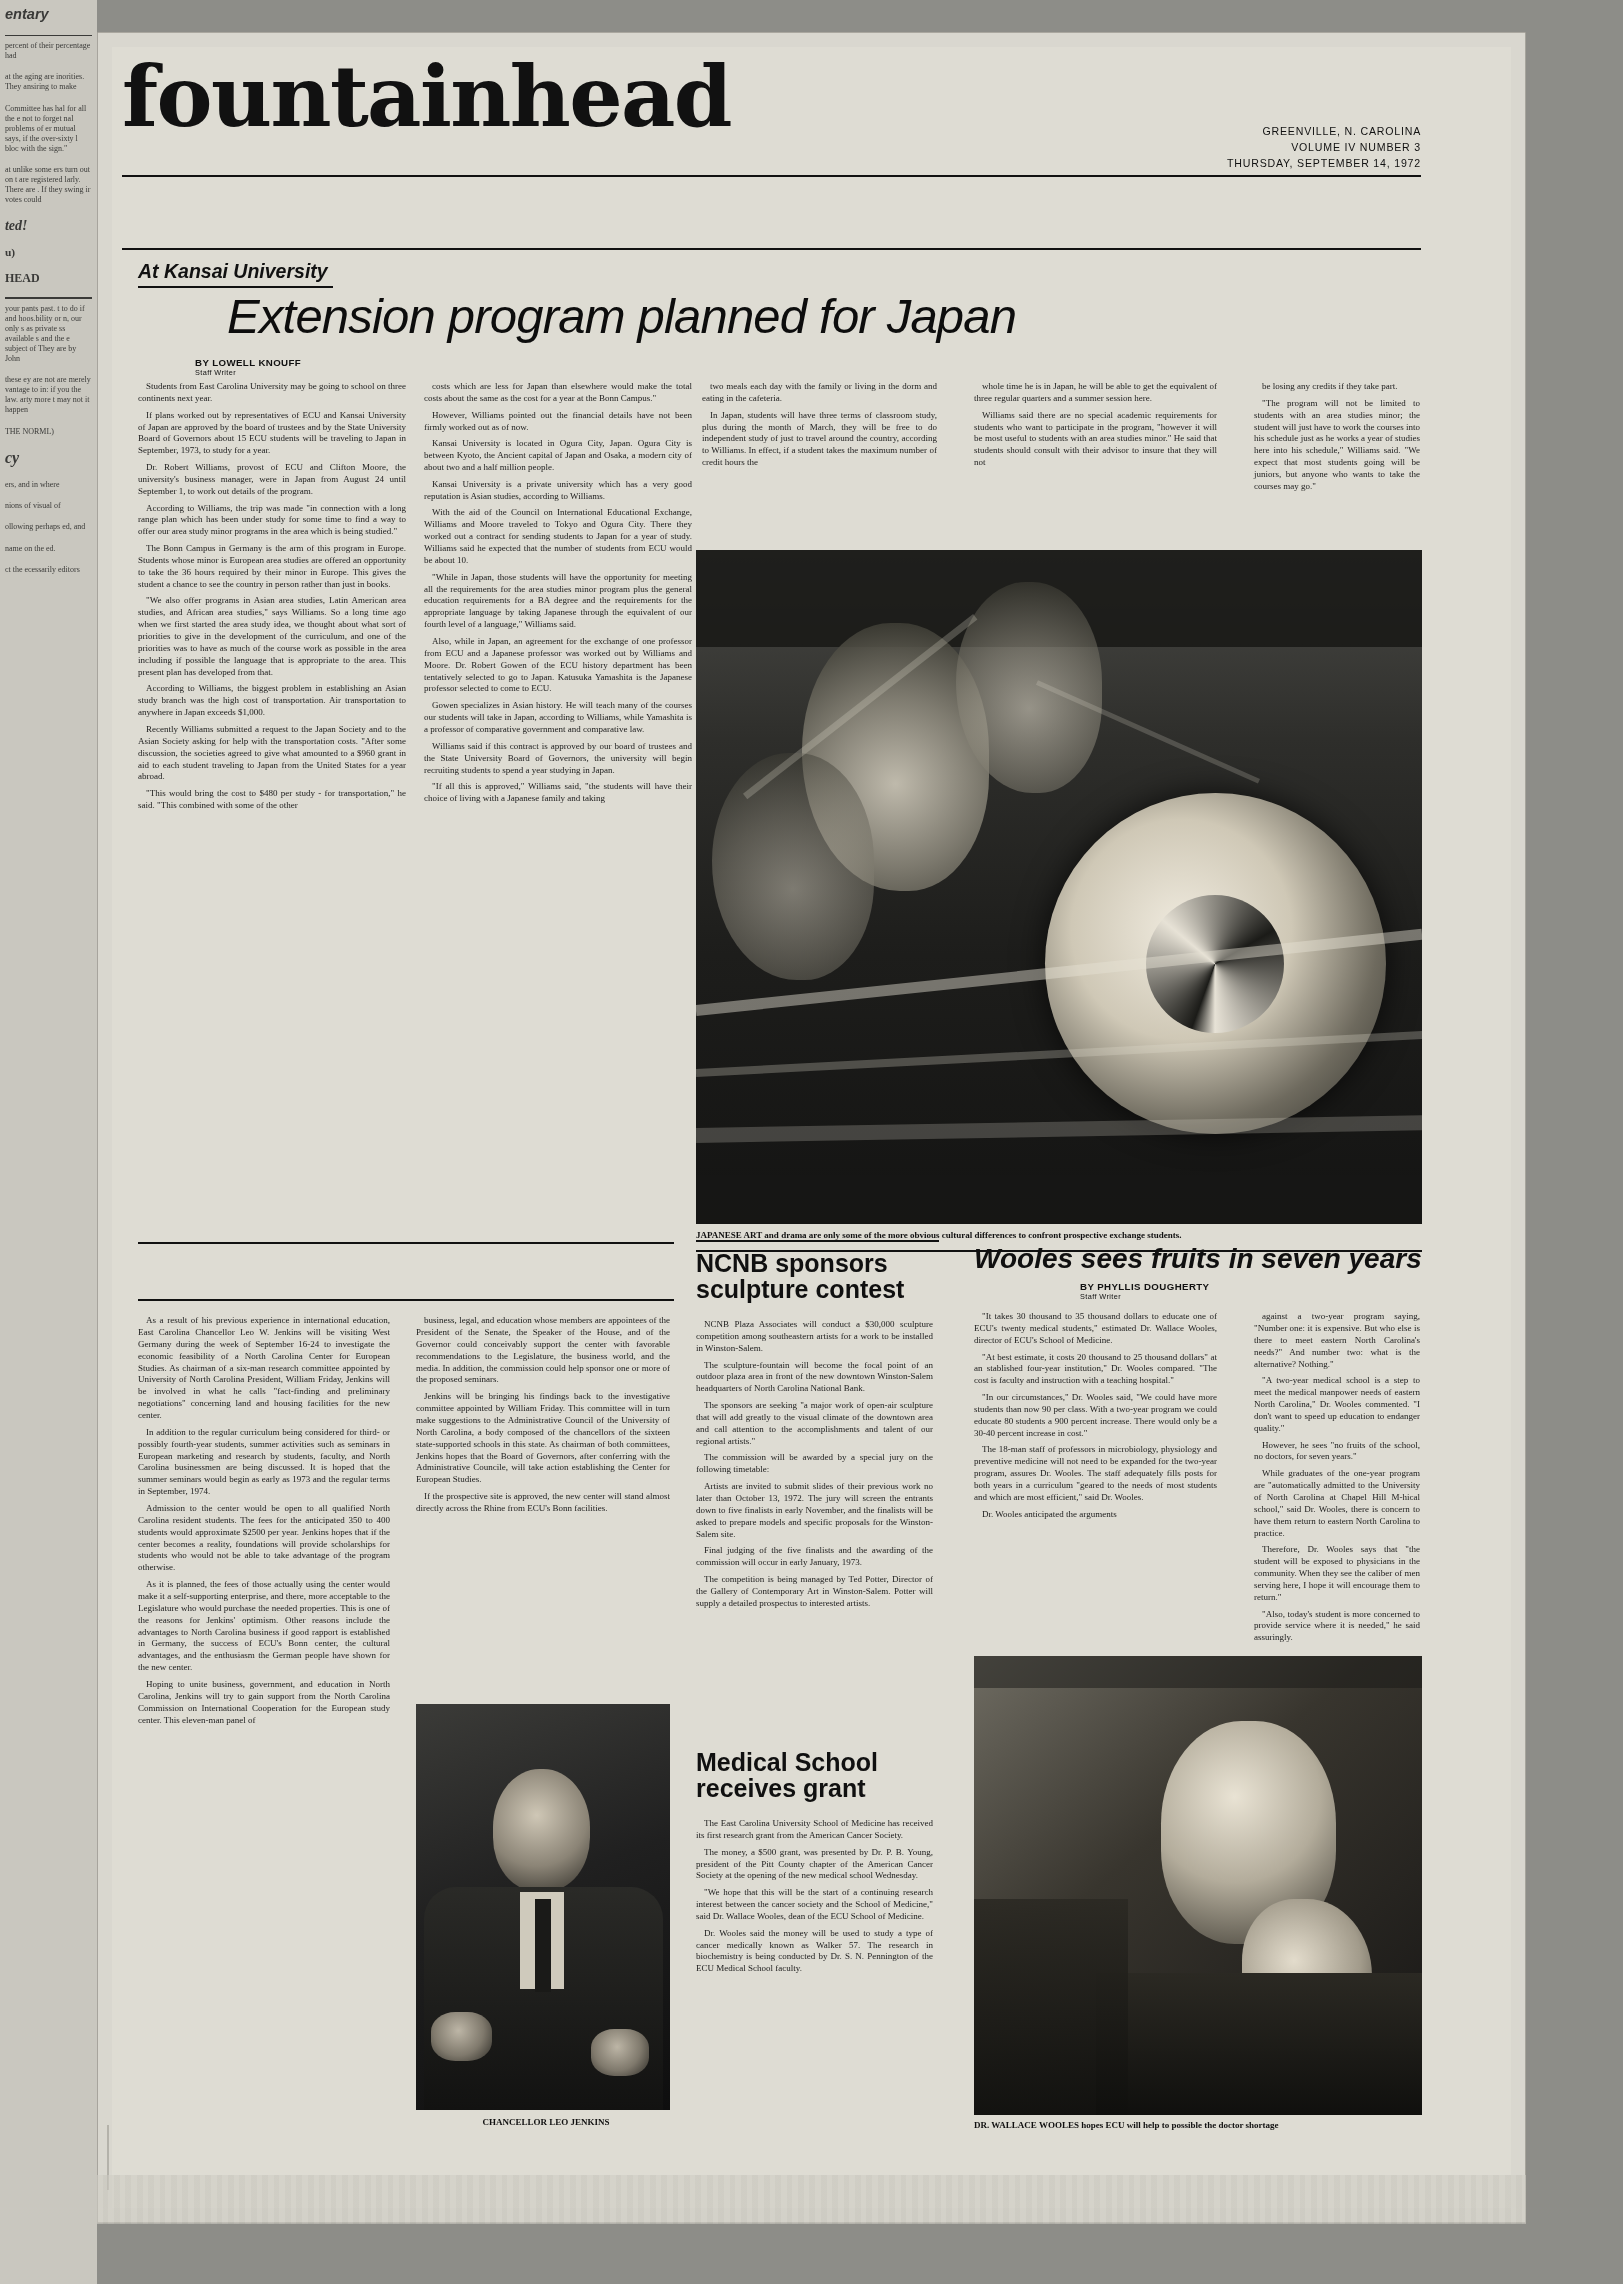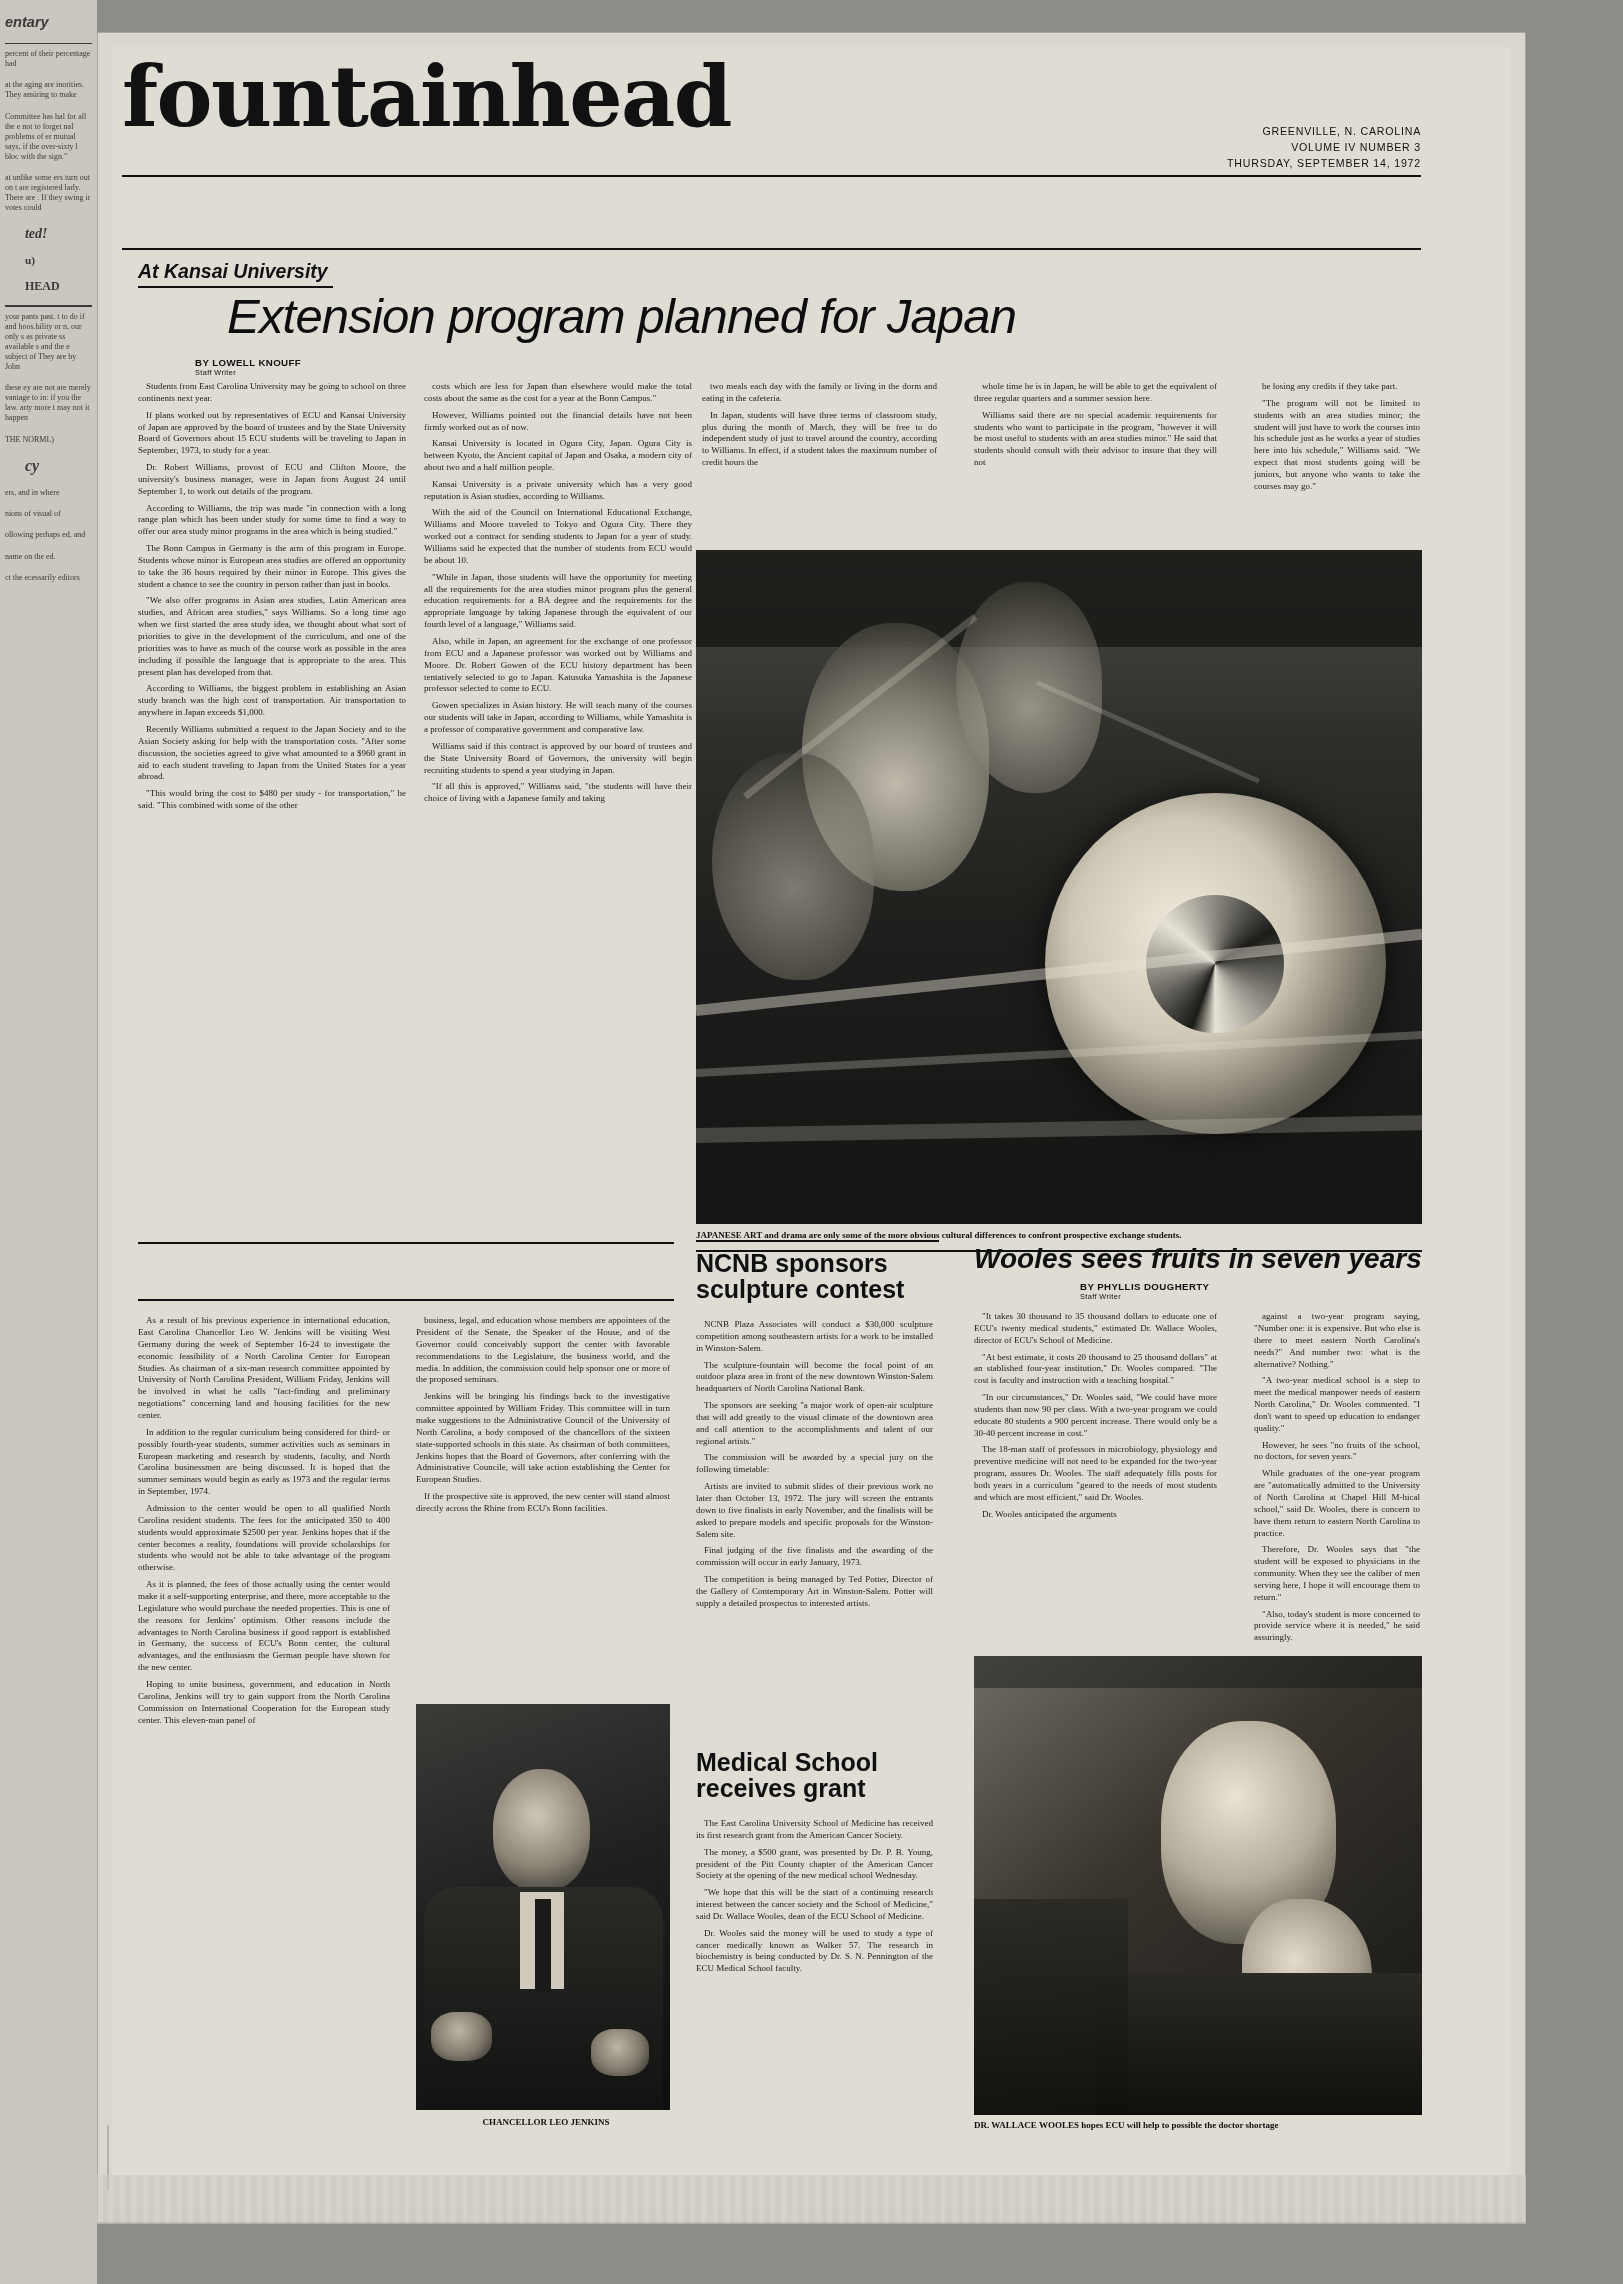--- a/index.html
+++ b/index.html
@@ -8,23 +8,23 @@
 
   
   .sheet{position:absolute;left:97px;top:32px;width:1429px;height:2191px;background:#d9d7cf;
          box-shadow:0 0 0 0.8px #9a9890 inset;}
   .sheet-inner{position:absolute;left:14.6px;top:14.6px;right:14.6px;bottom:14.6px;background:#dedcd3;}
 
   
   .left-strip{position:absolute;left:0;top:0;width:97px;height:2284px;background:#c9c7bf;}
   .left-strip .ls-text{font-family:"Liberation Serif",serif;font-size:8px;color:#3a3a38;line-height:1.25;padding:4.9px;}
   .ls-block{margin-bottom:11.4px;}
-  .ls-head{font-weight:bold;font-size:9.7px;margin-left:20px;}
+  .ls-head{font-weight:bold;font-size:9.7px;}
   .ls-rule{height:1.6px;background:#3a3a38;margin:4.9px 0;}
-  .ls-big{font-family:"Liberation Sans",sans-serif;font-weight:bold;font-size:14.6px;font-style:italic;margin-top:8px;}
+  .ls-big{font-family:"Liberation Sans",sans-serif;font-weight:bold;font-size:14.6px;font-style:italic;}
 
   
   .masthead{position:absolute;left:122px;top:57px;width:1299px;}
   .flag{font-family:"DejaVu Serif", serif;font-weight:bold;font-style:normal;font-size:84px;
         letter-spacing:-1.6px;color:#111;line-height:0.95;}
   .flag-motto{font-family:"Liberation Sans",sans-serif;font-style:italic;font-size:17px;color:#111;
               margin-left:65px;margin-top:1.6px;}
   .flag-meta{position:absolute;right:0;top:67px;text-align:right;font-family:"Liberation Sans",sans-serif;
              font-size:10.6px;letter-spacing:0.8px;color:#111;line-height:1.5;}
   .rule-top{position:absolute;left:122px;top:175px;width:1299px;height:2.4px;background:#111;}

